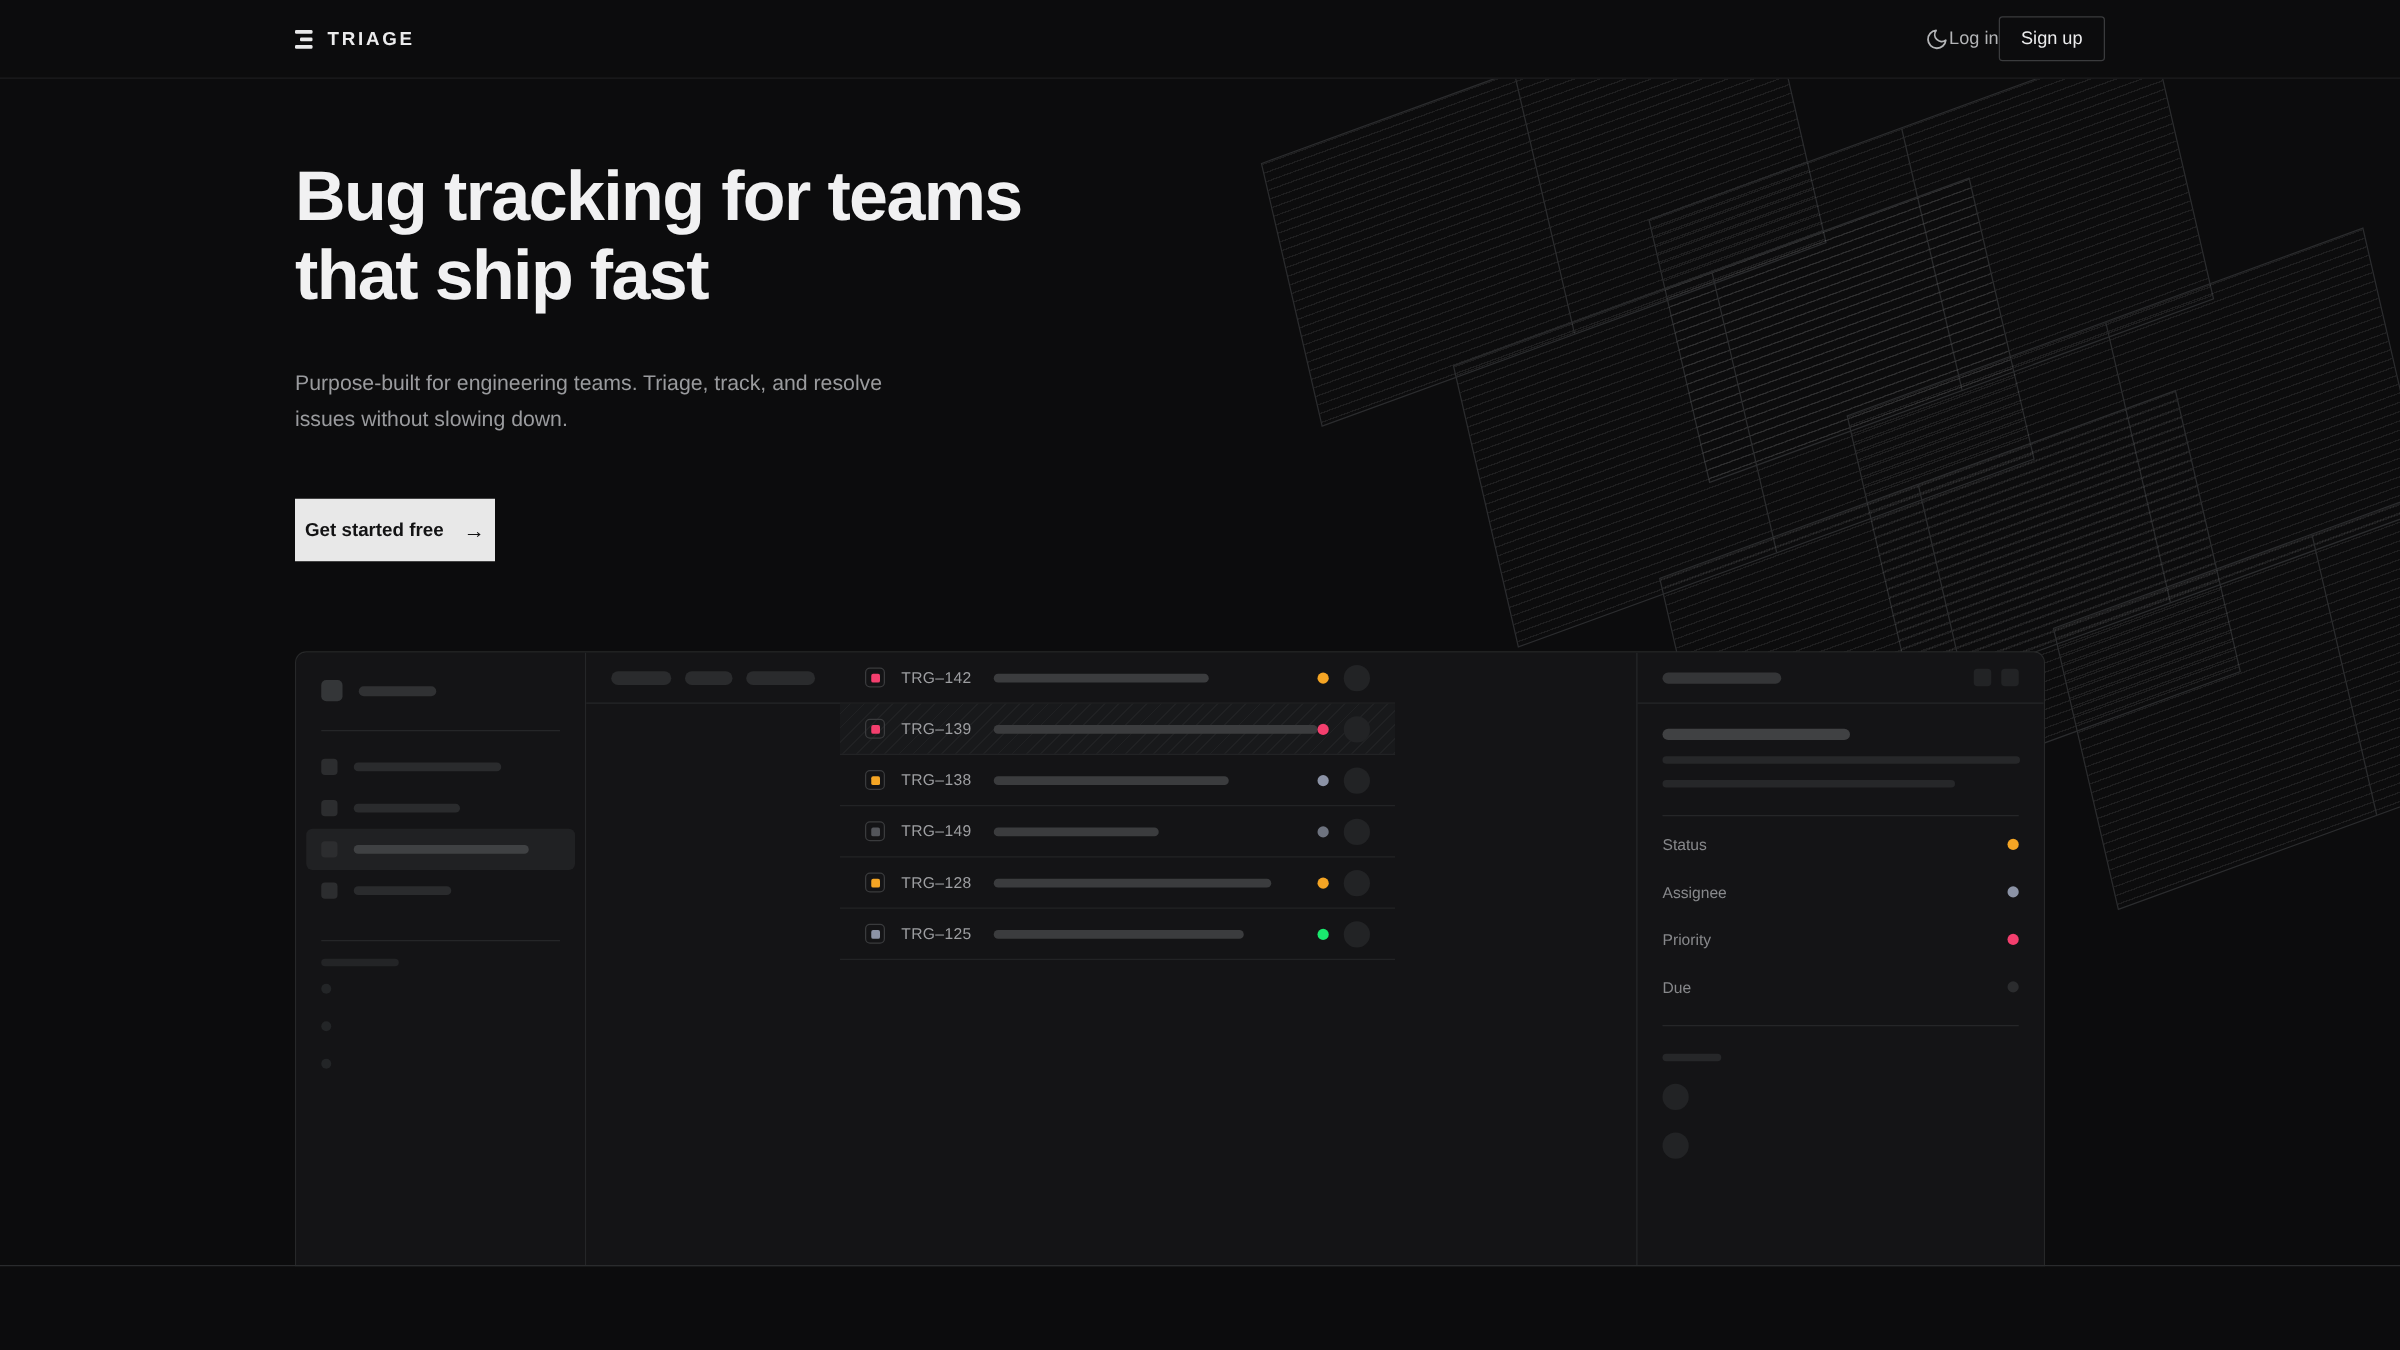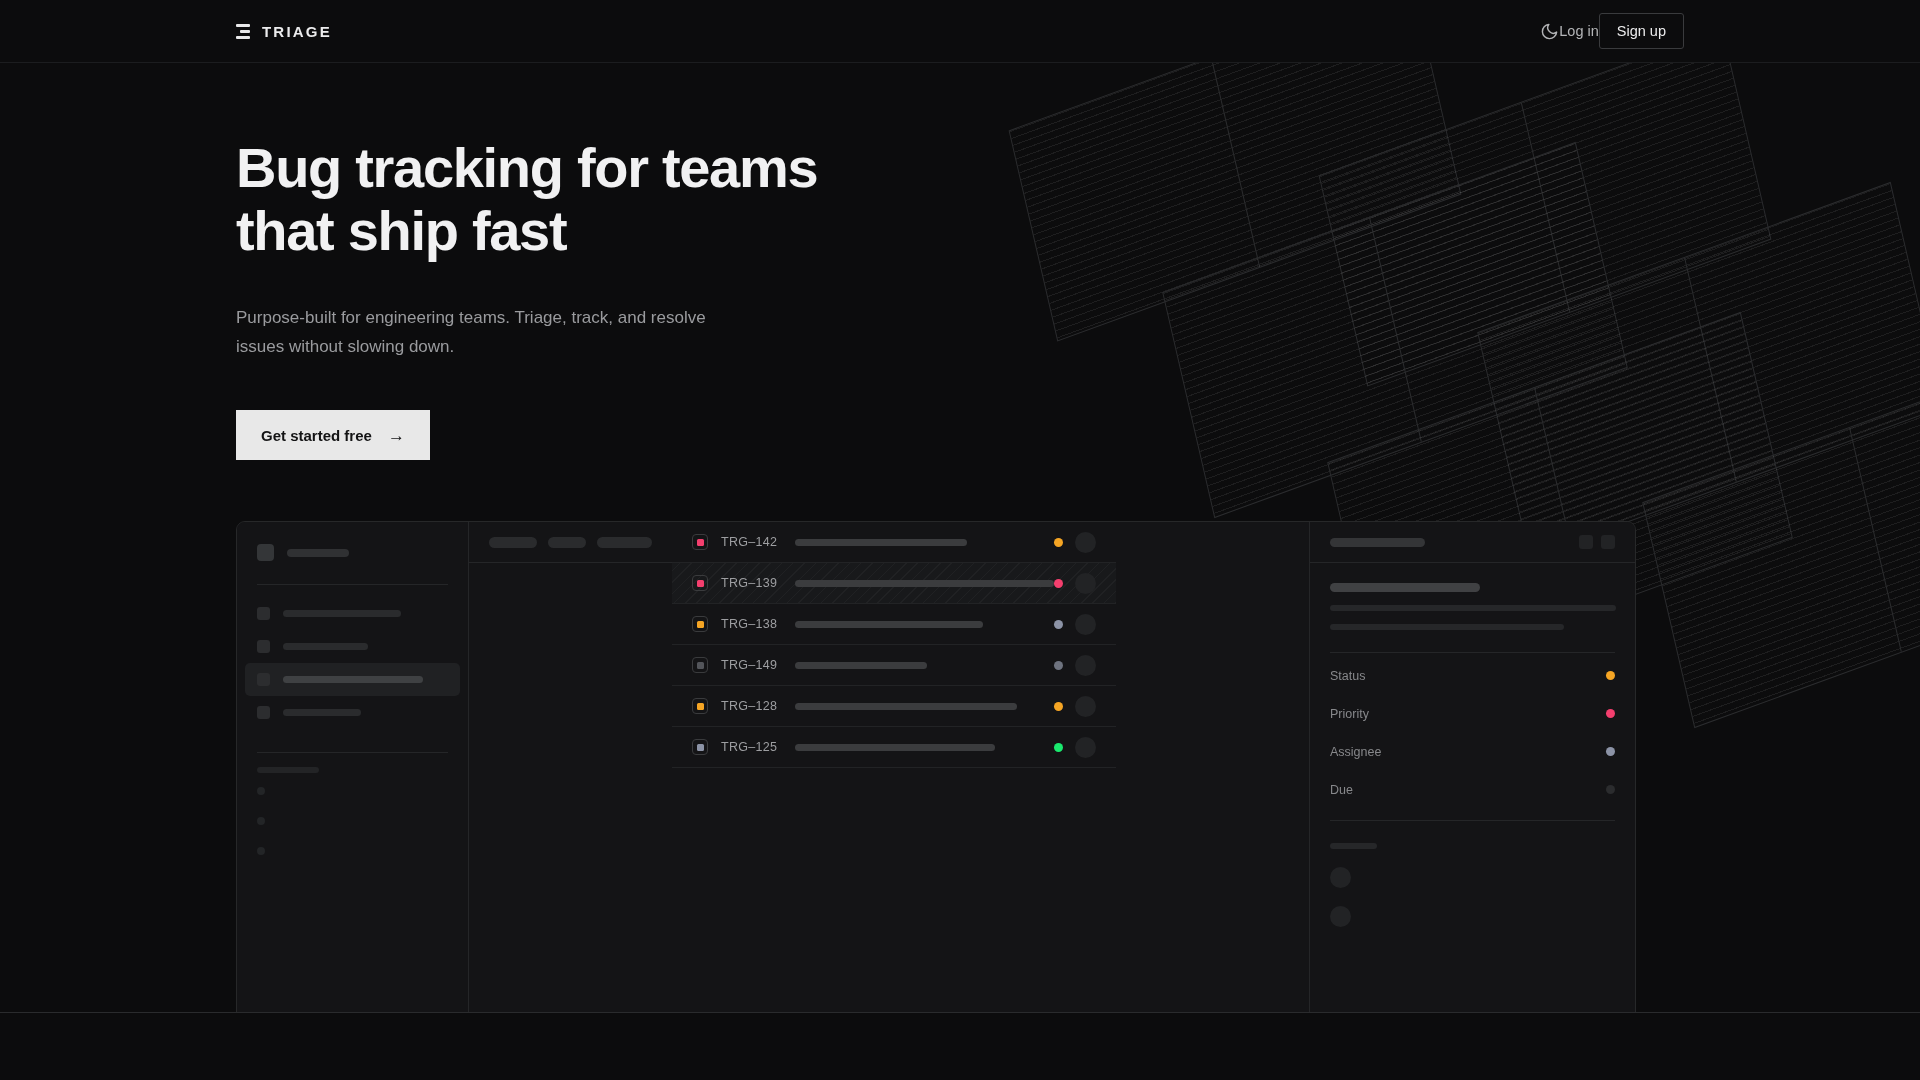--- a/index.html
+++ b/index.html
@@ -67,34 +67,34 @@
     font-size:14.5px; color:#b4b5b7; text-decoration:none; cursor:pointer;
   }
   .signup-btn {
     font-size:14.5px; color:#ececed;
     border:1px solid #3a3b3d; background:transparent;
     padding:9px 17px; border-radius:3px; cursor:pointer;
     font-family:"Liberation Sans", sans-serif;
   }
 
   
-  .hero { position:absolute; left:236px; top:136px; z-index:5; }
+  .hero { position:absolute; left:236px; top:125px; z-index:5; }
   .hero h1 {
     font-size:56px; line-height:1.13; font-weight:bold;
     color:#f1f1f2; letter-spacing:-1.3px; max-width:680px;
   }
   .hero p {
     margin-top:40px;
     font-size:17px; line-height:1.75; color:#9a9b9e; max-width:480px;
   }
   .cta {
     margin-top:48px;
     display:inline-flex; align-items:center; gap:16px;
     background:#e8e8e8; color:#131314;
-    border:none; padding:0 25px; height:50px;
+    border:none; padding:0 8px; height:50px;
     font-size:15px; font-weight:bold; cursor:pointer;
     font-family:"Liberation Sans", sans-serif;
   }
   .cta .arrow { font-size:17px; line-height:1; }
 
   
   .app {
     position:absolute; left:236px; top:521px;
     width:1400px; height:492px;
     background:#141416;
@@ -355,26 +355,26 @@
         <div class="d-title"></div>
         <div class="d-line l1"></div>
         <div class="d-line l2"></div>
         <div class="d-sep"></div>
         <div id="d-fields">
             <div class="d-field">
               <span class="label">Status</span>
               <span class="val" style="background: rgb(245, 165, 36);"></span>
             </div>
             <div class="d-field">
+              <span class="label">Assignee</span>
+              <span class="val" style="background: rgb(140, 147, 166);"></span>
+            </div>
+            <div class="d-field">
               <span class="label">Priority</span>
               <span class="val" style="background: rgb(244, 63, 110);"></span>
-            </div>
-            <div class="d-field">
-              <span class="label">Assignee</span>
-              <span class="val" style="background: rgb(140, 147, 166);"></span>
             </div>
             <div class="d-field">
               <span class="label">Due</span>
               <span class="val" style="background: rgb(43, 44, 46);"></span>
             </div>
           </div>
         <div class="d-sep2"></div>
         <div class="d-act-label"></div>
         <div id="d-avatars">
             <div class="d-avatar"></div>

